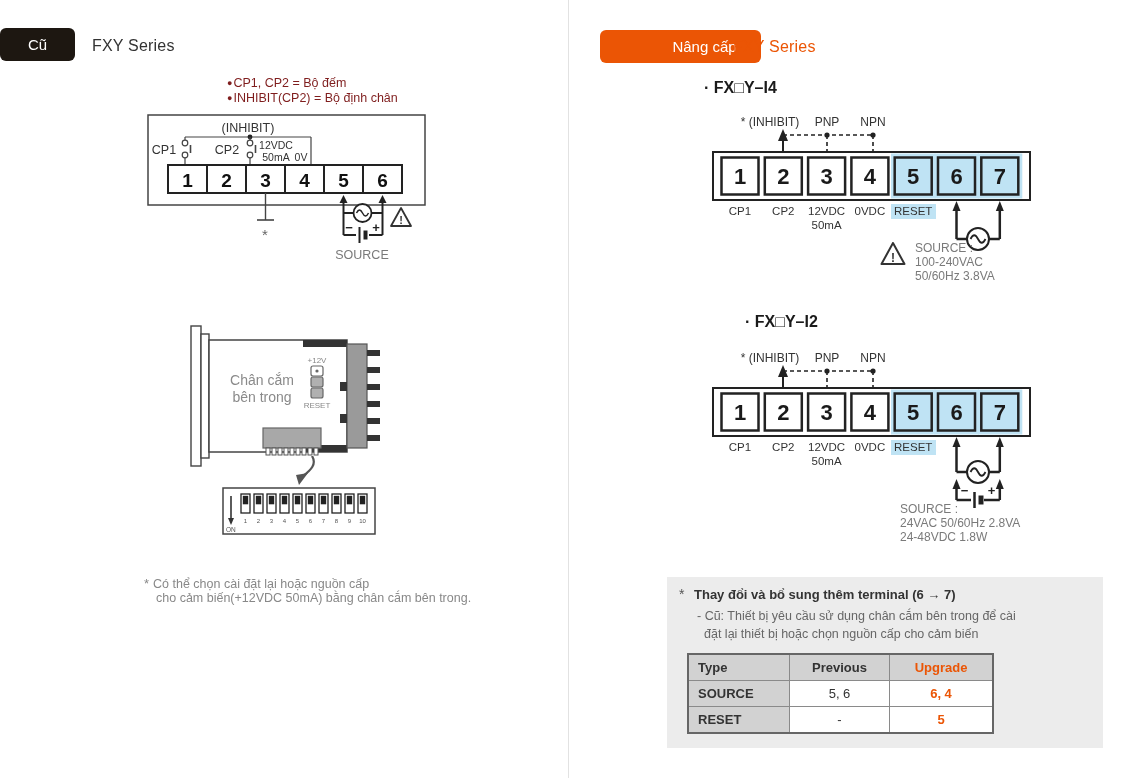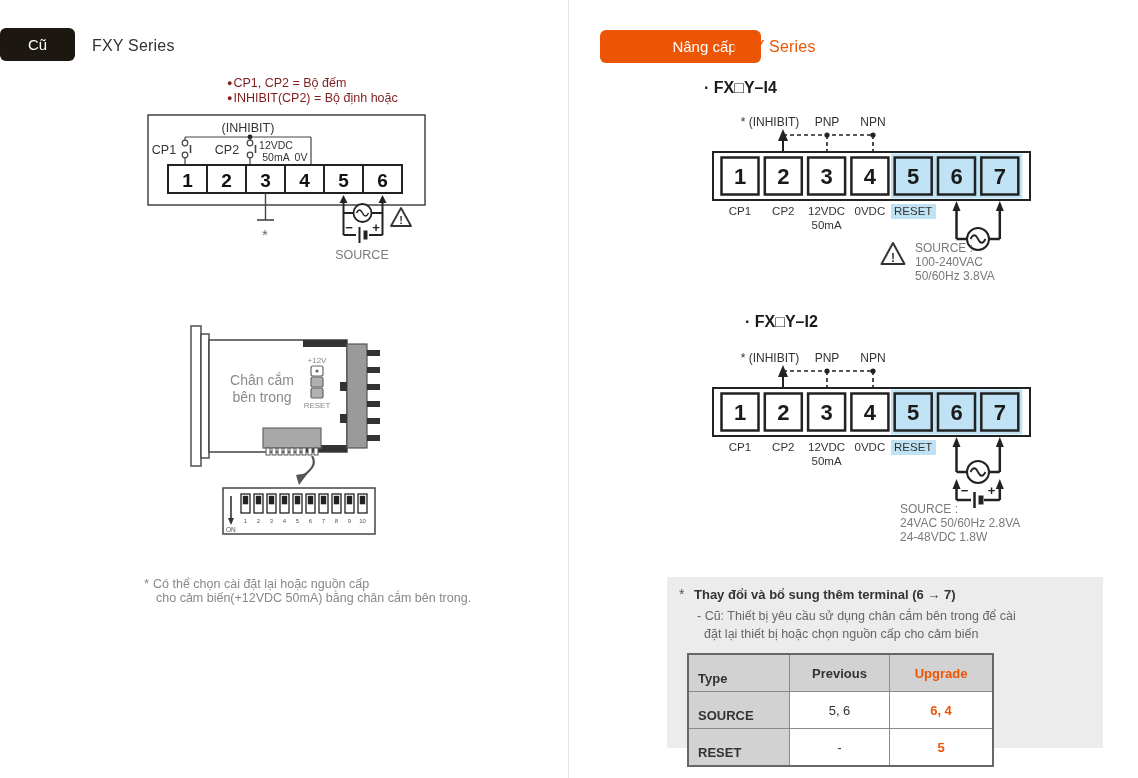--- a/index.html
+++ b/index.html
@@ -20,42 +20,42 @@
   .footnote{position:absolute;left:144px;top:577px;font-size:12.5px;color:#888;line-height:14px;}
   .footnote .star{float:left;margin-right:4px;font-size:13px;}
   .footnote .l2{margin-left:12px;}
   .notebox{position:absolute;left:667px;top:577px;width:436px;height:171px;background:#ececec;}
   .notebox .star{position:absolute;left:12px;top:9px;font-size:14px;color:#555;}
   .notebox .ttl{position:absolute;left:27px;top:10px;font-size:13px;font-weight:bold;color:#333;}
   .notebox .ln1{position:absolute;left:30px;top:32px;font-size:12.5px;color:#666;}
   .notebox .ln2{position:absolute;left:37px;top:50px;font-size:12.5px;color:#666;}
   table.cmp{position:absolute;left:20px;top:76px;border-collapse:collapse;
             font-size:13px;background:#fff;border:2px solid #666;}
-  table.cmp td{border:1px solid #8a8a8a;height:25px;padding:11px 0 0 9px;}
+  table.cmp td{border:1px solid #8a8a8a;height:25px;padding:0 0 0 9px;}
   table.cmp td.c{text-align:center;padding:0;}
   table.cmp .hdr td{background:#d2d2d2;font-weight:bold;color:#333;}
   table.cmp td.typecol{background:#d2d2d2;font-weight:bold;color:#333;}
   table.cmp .upghdr{color:#eb5505 !important;}
   table.cmp .upgval{color:#eb5505;font-weight:bold;}
   svg text{font-family:"Liberation Sans",sans-serif;}
 </style>
 </head>
 <body>
 
 <div id="page">
   <div class="divider"></div>
 
   <div class="badge badge-old">
     <span>Cũ</span>
   </div>
   <div class="series-title series-old">FXY Series</div>
 
   <div class="notes">
     <div><span class="b">●</span><span>CP1, CP2 = Bộ đếm</span></div>
-    <div><span class="b">●</span><span>INHIBIT(CP2) = Bộ định hoặc</span></div>
+    <div><span class="b">●</span><span>INHIBIT(CP2) = Bộ định chân</span></div>
   </div>
 
   <svg class="abs" style="left:145px;top:112px;" width="290" height="160" viewBox="0 0 290 160">
     <rect x="3" y="3" width="277" height="90" fill="none" stroke="#444" stroke-width="1.5"></rect>
     <text x="103" y="20" text-anchor="middle" font-size="12.5" fill="#333">(INHIBIT)</text>
 
     <line x1="40" y1="25" x2="166" y2="25" stroke="#444" stroke-width="1.2"></line>
     <line x1="166" y1="25" x2="166" y2="53" stroke="#444" stroke-width="1.2"></line>
     <circle cx="105" cy="25" r="2.4" fill="#222"></circle>
     <line x1="40" y1="25" x2="40" y2="28" stroke="#444" stroke-width="1.2"></line>

